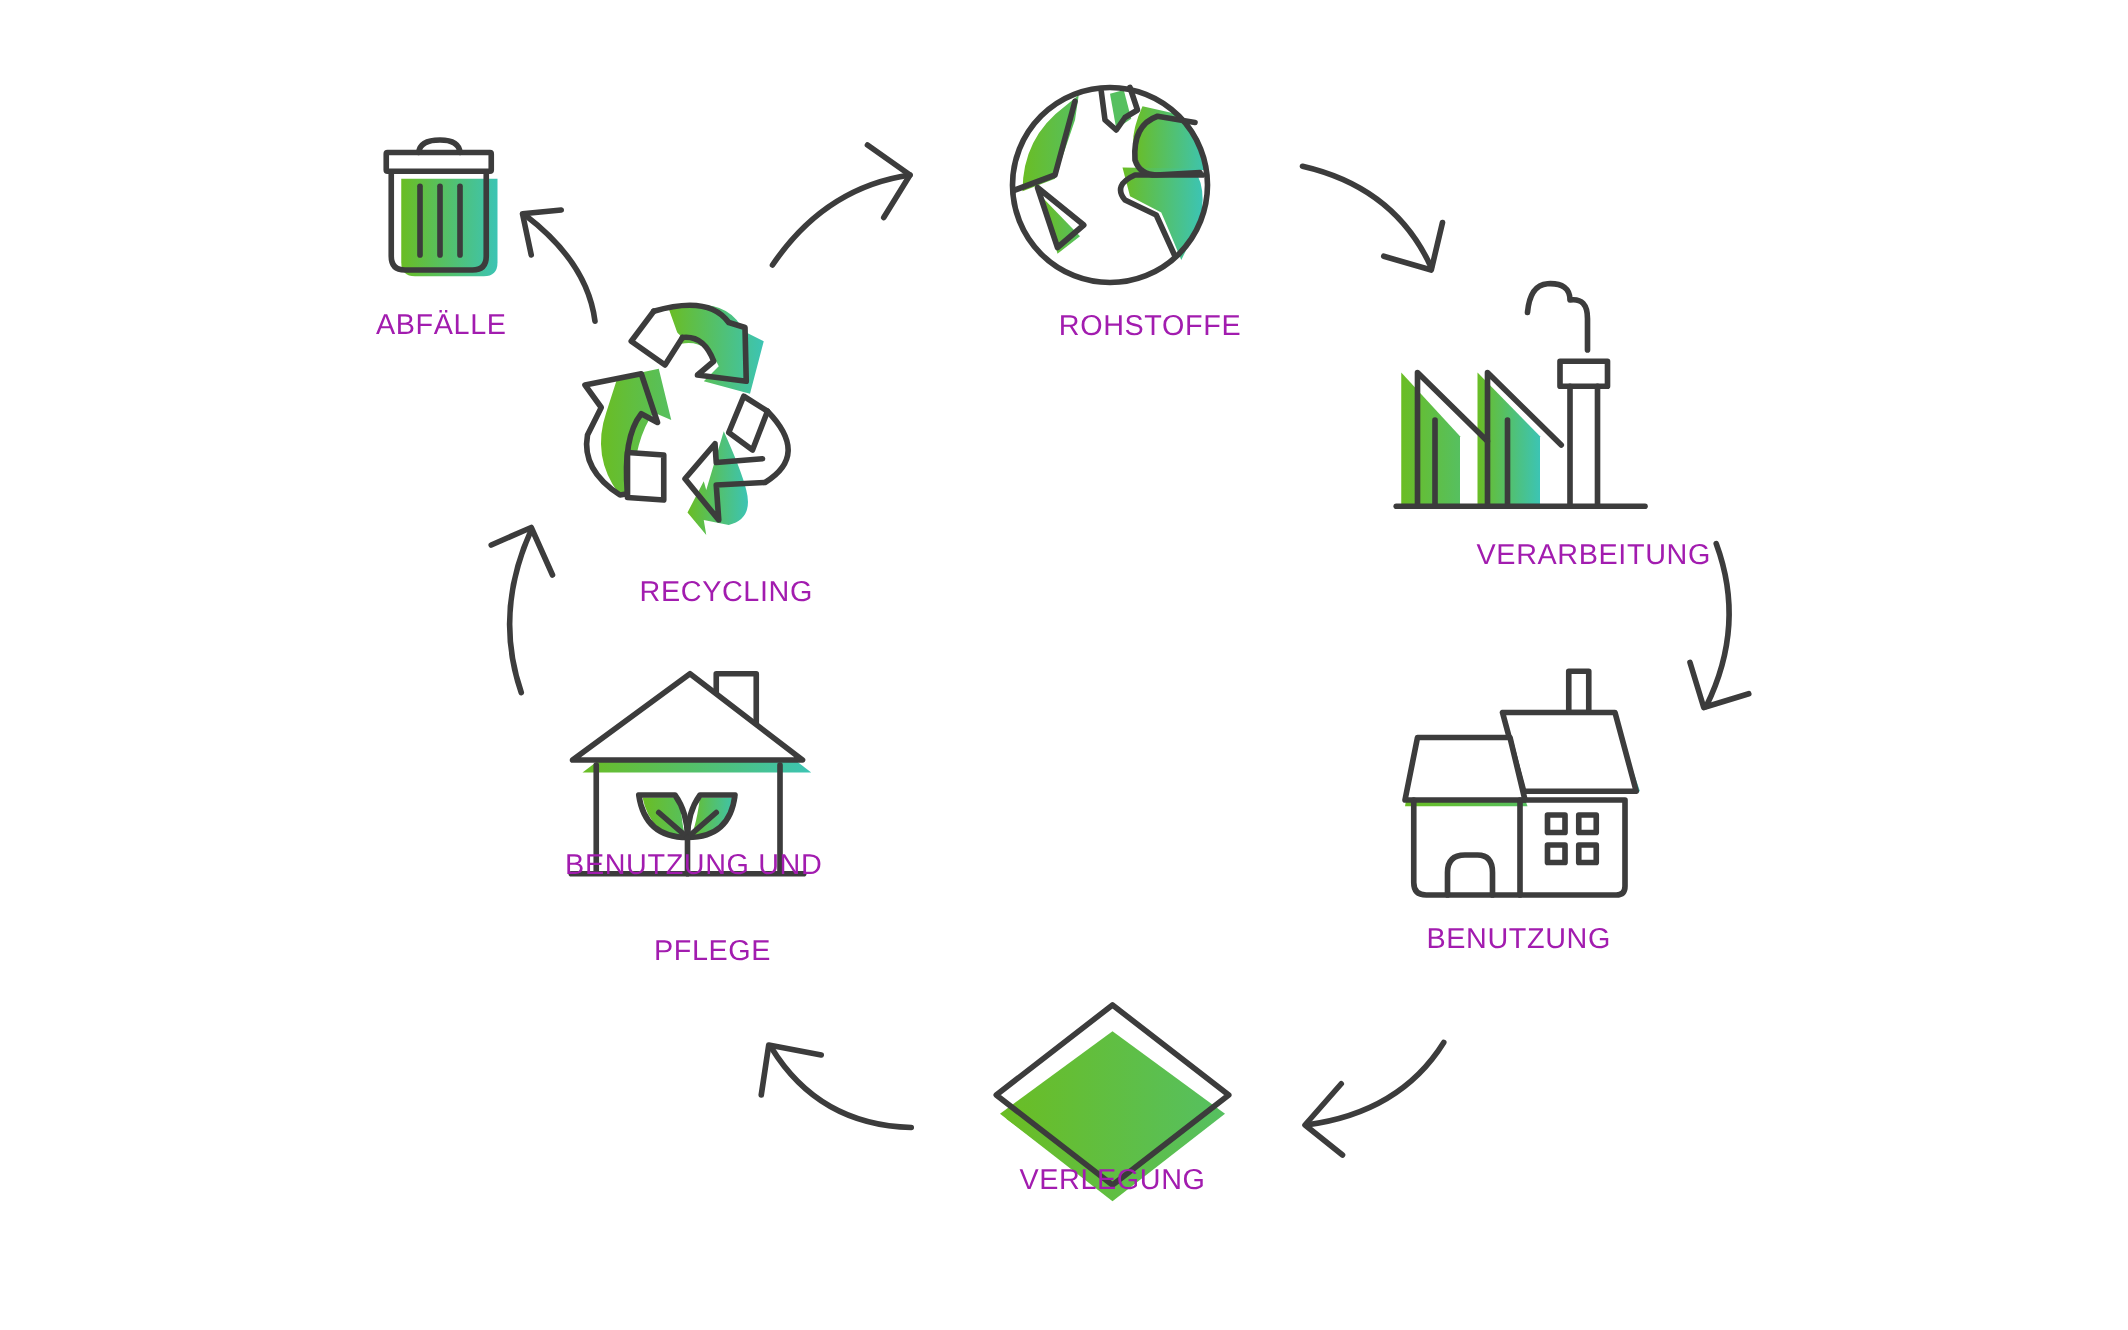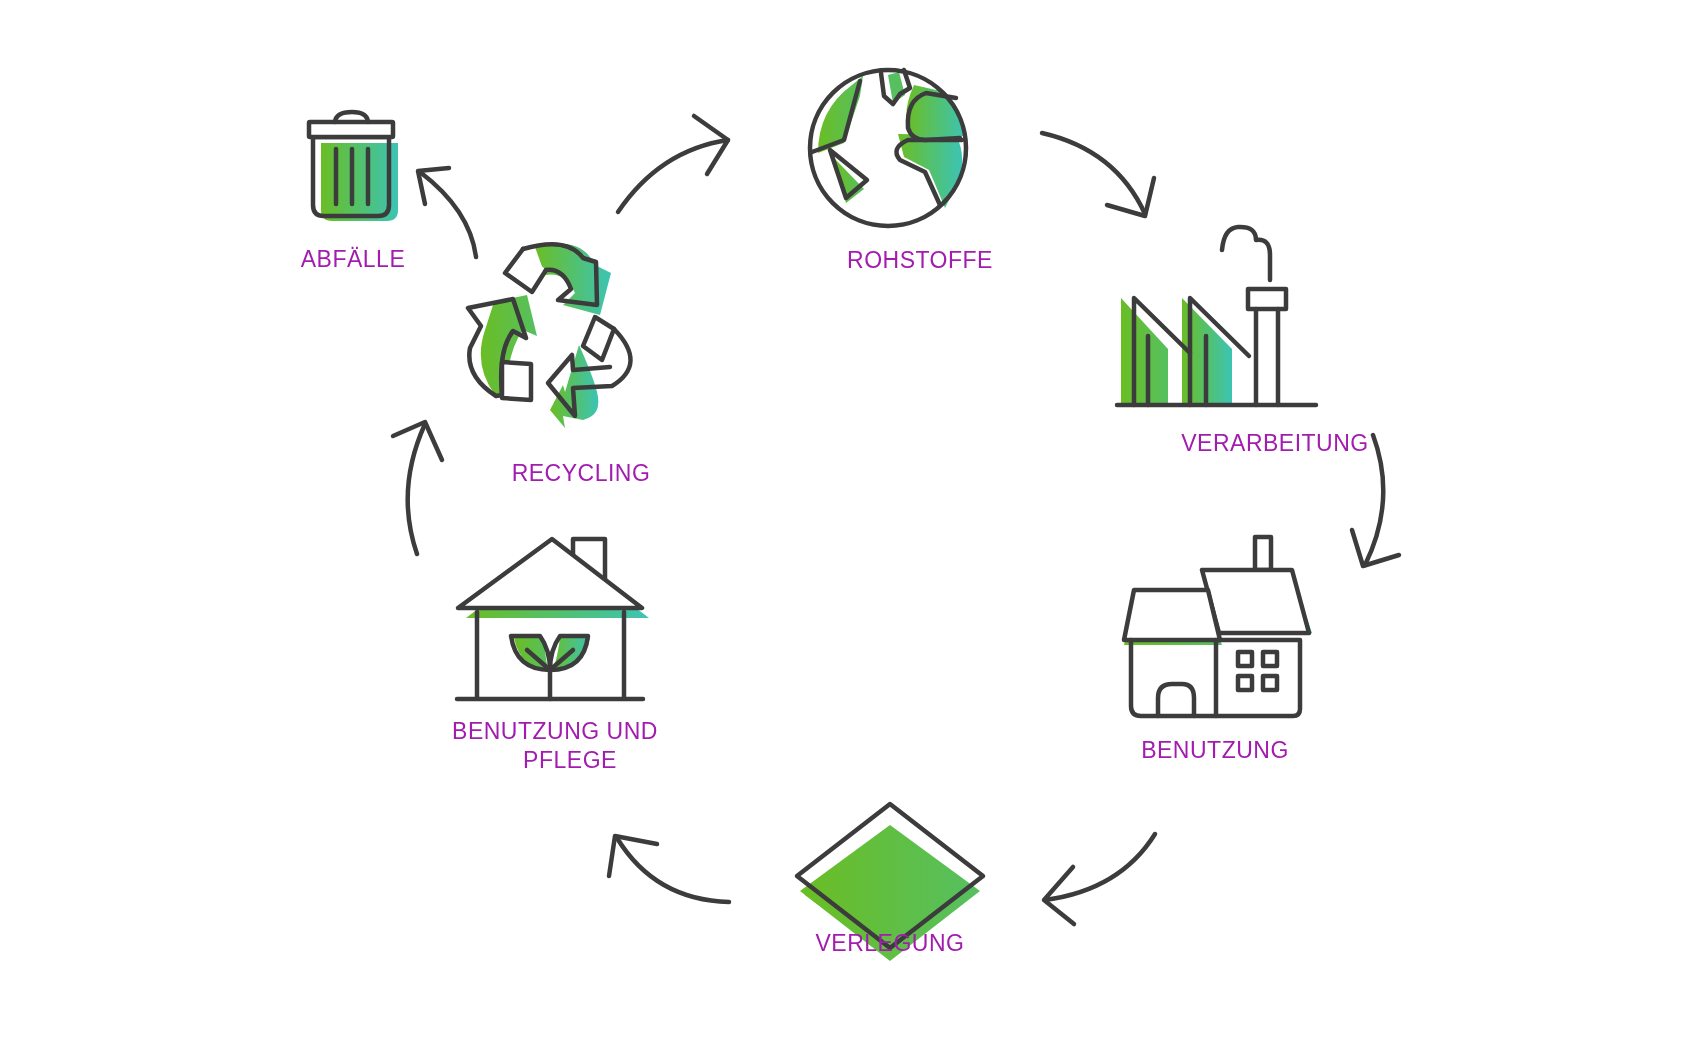--- a/index.html
+++ b/index.html
@@ -144,15 +144,15 @@
     <path class="stroke-w" d="M595,317 L614,329 L602,360 L583,346 Z"></path>
     <path class="stroke" d="M614,329 Q648,364 612,386 L573,388 L575,416 L548,383 L572,355 L573,370 L610,367"></path>
   </g>
 </svg>
 
 <div class="label" style="left:353px; top:244px;">ABFÄLLE</div>
 <div class="label" style="left:920px; top:245px;">ROHSTOFFE</div>
 <div class="label" style="left:1275px; top:428px;">VERARBEITUNG</div>
 <div class="label" style="left:1215px; top:735px;">BENUTZUNG</div>
 <div class="label" style="left:890px; top:928px;">VERLEGUNG</div>
-<div class="label" style="left:555px; top:716px;">BENUTZUNG UND</div>
+<div class="label" style="left:555px; top:676px;">BENUTZUNG UND</div>
 <div class="label" style="left:570px; top:745px;">PFLEGE</div>
 <div class="label" style="left:553px; top:458px;margin-left:28px;">RECYCLING</div>
 
 </body></html>

